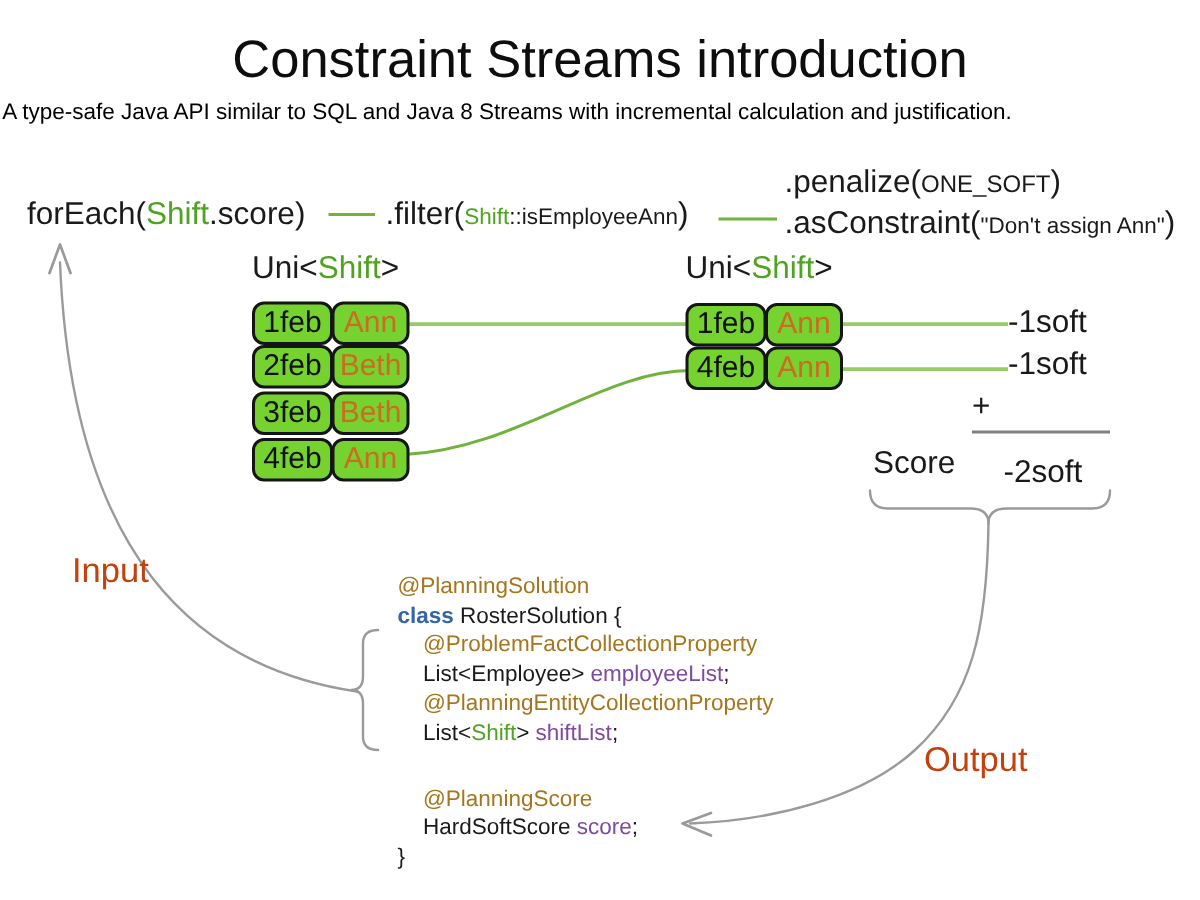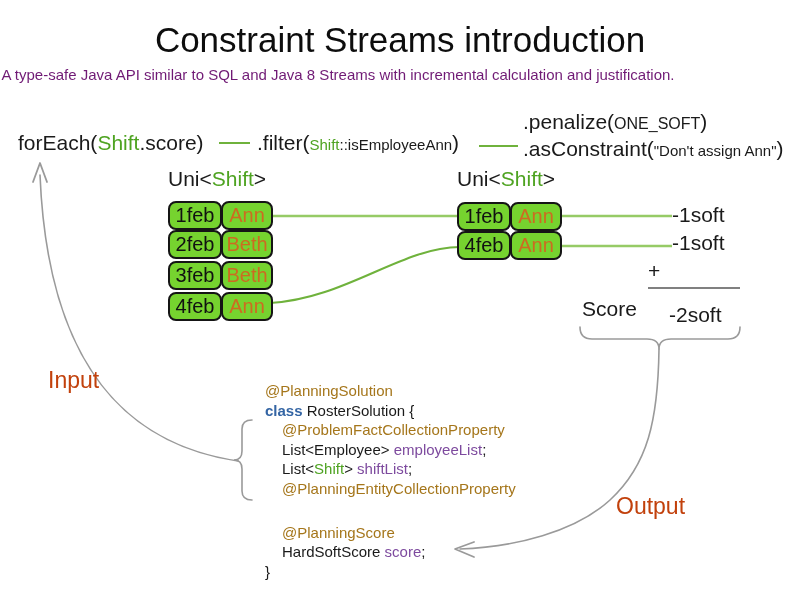--- a/index.html
+++ b/index.html
@@ -4,21 +4,21 @@
 <style>
   html,body { margin:0; padding:0; background:#ffffff; }
   .canvas {
     position:relative; width:800px; height:600px; overflow:hidden;
     font-family:"Liberation Sans", sans-serif; background:#ffffff;padding-left:47px;
   }
   .abs { position:absolute; z-index:1; white-space:nowrap; }
   svg.overlay { position:absolute; left:0; top:0; z-index:0; }
 
   .title { left:0; top:20px; width:800px; text-align:center; font-size:35px; color:#0d0d0d; }
-  .subtitle { left:0; top:66px; width:676px; text-align:center; font-size:15px; color:#701a75; }
+  .subtitle { left:0; top:66px; width:676px; text-align:center; font-size:15px; color:#000000; }
 
   .flow { font-size:21px; color:#1a1a1a; }
   .flow .sm { font-size:15px; }
   .green { color:#4ea321; }
   .gold { color:#a5761b; }
   .kw { color:#3465a4; font-weight:bold; }
   .purple { color:#7d4a9e; }
 
   .stream-header { font-size:21px; color:#1a1a1a; }
 
@@ -119,22 +119,22 @@
   <div class="abs score-text" style="left:672px; top:231px;">-1soft</div>
   <div class="abs score-text" style="left:648px; top:259px;">+</div>
   <div class="abs score-text" style="left:582px; top:297px;">Score</div>
   <div class="abs score-text" style="left:669px; top:303px;">-2soft</div>
 
   <div class="abs code" style="left:265px; top:381px;">
     <div class="code-line"><span class="gold">@PlanningSolution</span></div>
     <div class="code-line"><span class="kw">class</span><span> RosterSolution {</span></div>
     <div class="code-line indent"><span class="gold">@ProblemFactCollectionProperty</span></div>
     <div class="code-line indent"><span>List&lt;Employee&gt; </span><span class="purple">employeeList</span><span>;</span></div>
+    <div class="code-line indent"><span class="gold">@PlanningEntityCollectionProperty</span></div>
     <div class="code-line indent"><span>List&lt;</span><span class="green">Shift</span><span>&gt; </span><span class="purple">shiftList</span><span>;</span></div>
-    <div class="code-line indent"><span class="gold">@PlanningEntityCollectionProperty</span></div>
     <div class="code-gap"></div>
     <div class="code-line indent"><span class="gold">@PlanningScore</span></div>
     <div class="code-line indent"><span>HardSoftScore </span><span class="purple">score</span><span>;</span></div>
     <div class="code-line"><span>}</span></div>
   </div>
 
   <div class="abs big-label" style="left:48px; top:367px;">Input</div>
   <div class="abs big-label" style="left:616px; top:493px;">Output</div>
 
 </div>

